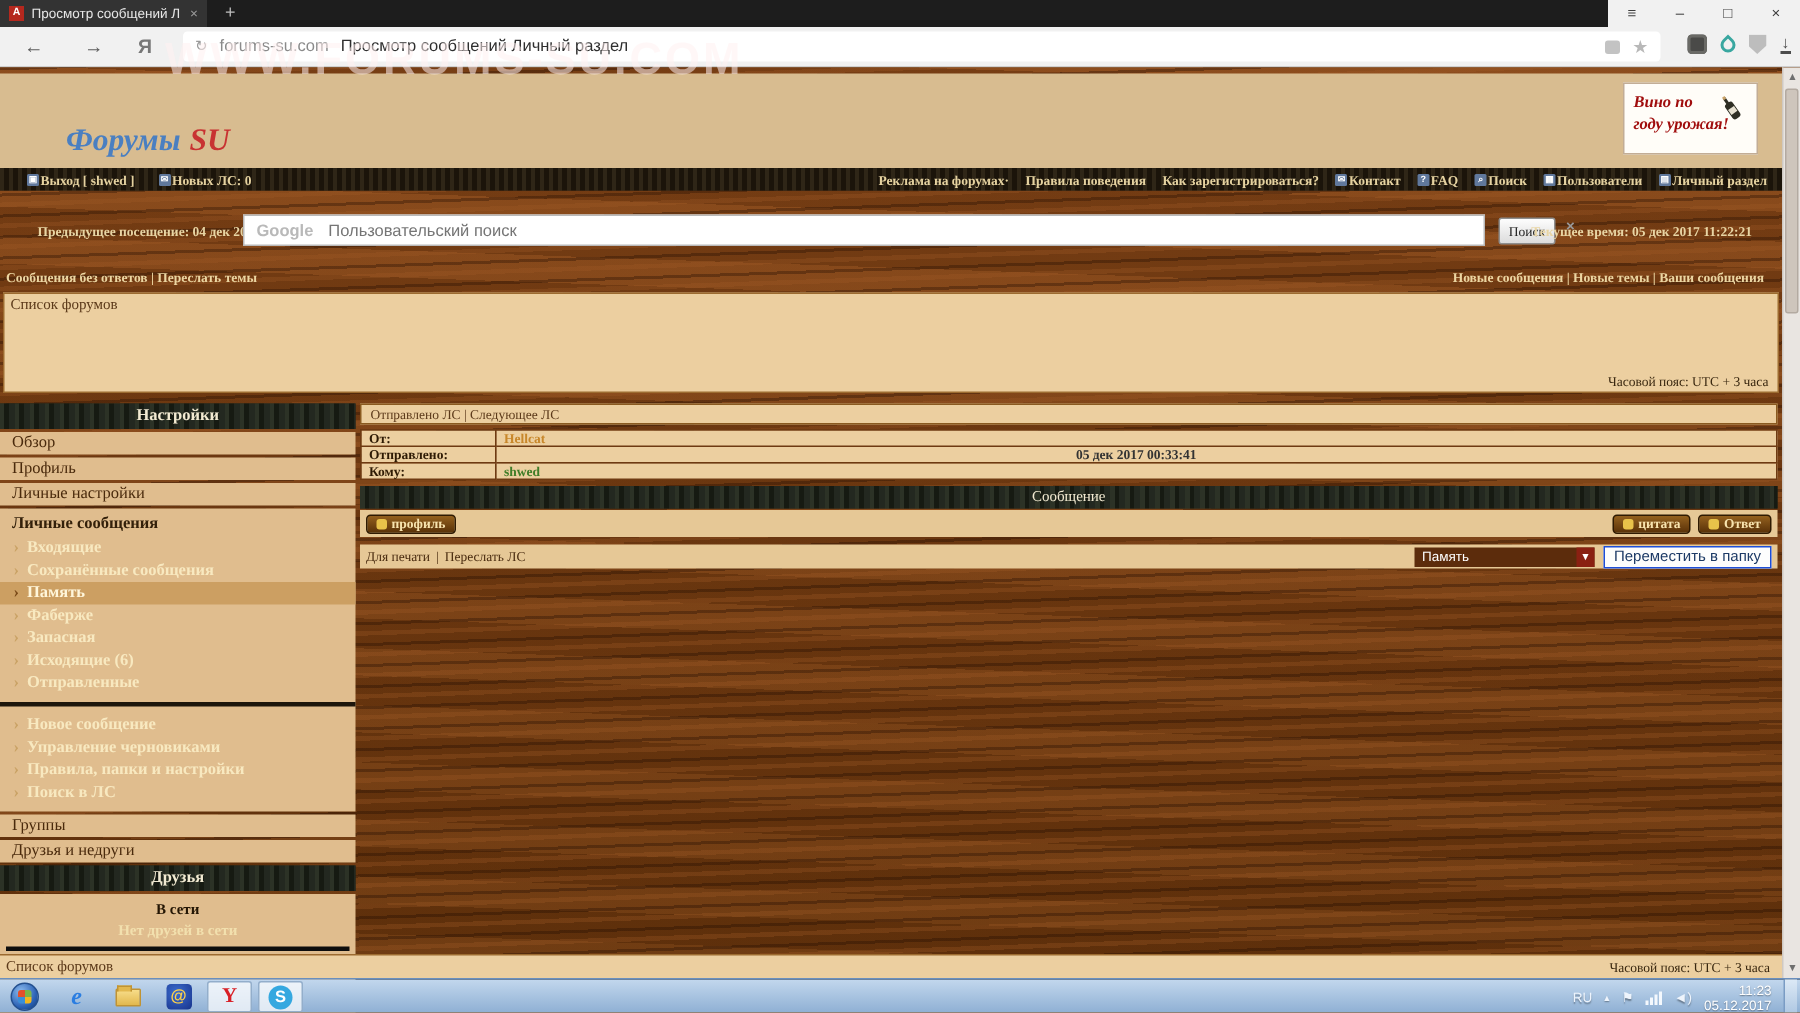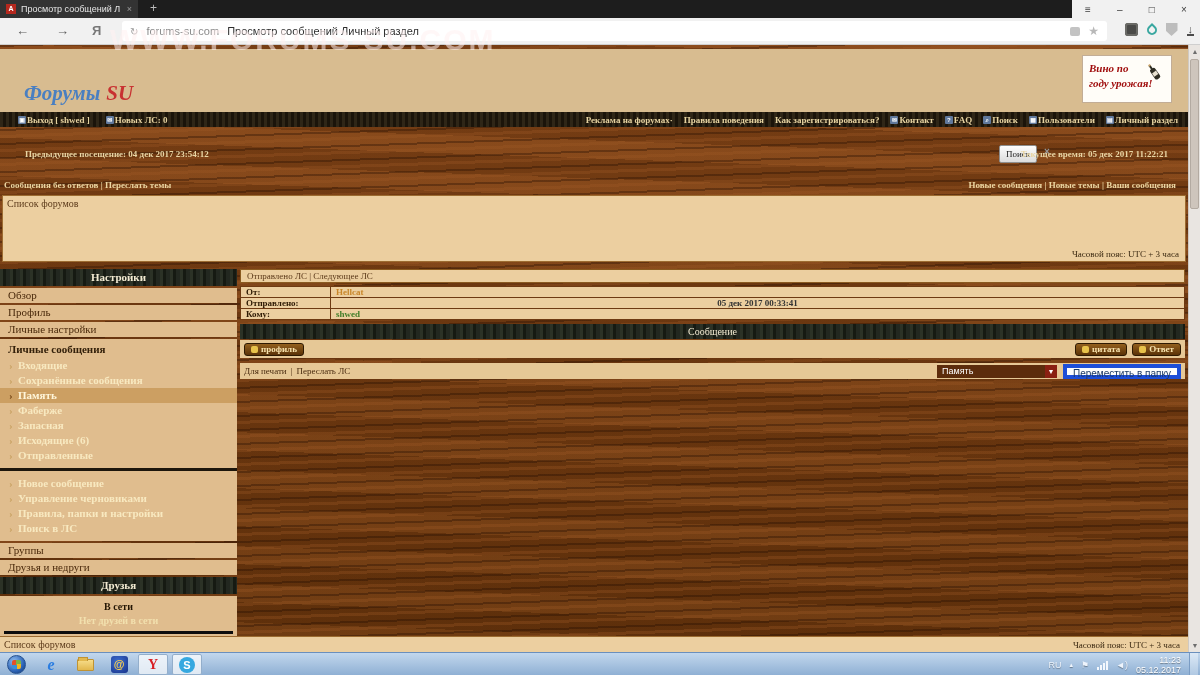--- a/index.html
+++ b/index.html
@@ -35,21 +35,21 @@
   
   .page { position:absolute; top:45px; left:0; width:1200px; height:607px;
     background-color:#74400f;
     background-image:
       repeating-linear-gradient(178deg, rgba(30,10,0,.33) 0 2px, rgba(0,0,0,0) 2px 6px, rgba(160,90,38,.30) 6px 9px, rgba(0,0,0,0) 9px 14px),
       repeating-linear-gradient(2deg, rgba(80,35,5,.28) 0 20px, rgba(175,100,45,.16) 20px 38px),
       linear-gradient(180deg,#86481a,#63340d);
   }
 
   .masthead { position:absolute; top:4px; left:0; width:1188px; height:63px; background:#d8bc90; }
-  .logo { position:absolute; left:24px; top:32px; font:italic bold 21px "Liberation Serif",serif; }
+  .logo { position:absolute; left:44px; top:32px; font:italic bold 21px "Liberation Serif",serif; }
   .logo-w1 { color:#4a7fc1; } .logo-w2 { color:#c83232; margin-left:6px; }
   .adbanner { position:absolute; right:16px; top:6px; width:90px; height:48px; background:#fffdf8; border:1px solid #c2ad96; font:italic bold 11px "Liberation Serif",serif; color:#a00d0d; padding:5px 4px 0 6px; line-height:15px; }
   .bottle { position:absolute; right:5px; top:7px; }
 
   .userbar { position:absolute; top:67px; left:0; width:1188px; height:15px;
     background:#241c10; background-image:repeating-linear-gradient(90deg,#2f2617 0 3px,#1b140a 3px 6px);
     display:flex; align-items:center; font:bold 9px "Liberation Serif",serif; color:#e5d2a0; }
   .ub-left { display:flex; gap:16px; padding-left:18px; align-items:center; }
   .ub-right { margin-left:auto; display:flex; gap:11px; padding-right:10px; align-items:center; }
   .ub-item { display:flex; gap:1px; align-items:center; }
@@ -99,21 +99,21 @@
     color:#f2ead2; font:10px "Liberation Serif",serif; text-align:center; line-height:15px; margin-bottom:1px; }
   .pm-body { height:48px; background:#eccfa0; position:relative; font:11px "Liberation Sans",sans-serif; color:#1c1c1c; padding:5px 6px; }
   .body-close { position:absolute; right:4px; bottom:4px; width:12px; height:12px; background:#d9b884; border:1px solid #7a5a2a; color:#222; font:bold 8px "Liberation Sans",sans-serif; text-align:center; line-height:11px; }
   .btn-row { height:18px; background:#e6c896; display:flex; align-items:center; padding:0 4px; margin-bottom:5px; }
   .fbtn { display:inline-flex; align-items:center; gap:3px; background:linear-gradient(#93601e,#5a3208); border:1px solid #2e1a02; border-radius:3px; color:#f7e3ae; font:bold 9px "Liberation Serif",serif; padding:0 6px; height:13px; }
   .fbtn .dot { width:7px; height:7px; background:#e8c24a; border-radius:2px; }
   .btn-right { margin-left:auto; display:flex; gap:5px; }
   .action-bar { height:16px; background:#e6c896; display:flex; align-items:center; padding:0 4px; font:9px "Liberation Serif",serif; color:#4a2c10; }
   .folder-select { margin-left:auto; width:120px; height:13px; background:#5c2c0c; color:#fff; font:9px "Liberation Sans",sans-serif; display:flex; align-items:center; padding-left:5px; }
   .sel-arrow { margin-left:auto; width:12px; height:13px; background:#8a2012; color:#fff; font-size:7px; text-align:center; line-height:13px; }
-  .move-btn { margin-left:6px; background:#fdfdfd; border:4px solid #1d4ed8; color:#1d3a66; font:10px "Liberation Sans",sans-serif; height:15px; padding:0 6px; }
+  .move-btn { margin-left:6px; background:#fdfdfd; border:1px solid #1d4ed8; color:#1d3a66; font:10px "Liberation Sans",sans-serif; height:15px; padding:0 6px; }
 
   .page-footer { position:absolute; top:591px; left:0; width:1188px; height:16px; background:#eccfa0; border-top:1px solid #9c6b30; display:flex; align-items:center; }
   .pf-left { padding-left:4px; font:10px "Liberation Serif",serif; color:#5c3a1a; }
   .pf-right { margin-left:auto; padding-right:8px; font:9px "Liberation Serif",serif; color:#3a2810; }
 
   
   .vscroll { position:absolute; top:45px; right:0; width:12px; height:607px; background:#e9e5e1; border-left:1px solid #cfc9c3; }
   .sb-arrow { position:absolute; left:0; width:12px; height:13px; color:#6e6e6e; font-size:7px; text-align:center; line-height:13px; }
   .sb-thumb { position:absolute; left:1px; top:14px; width:9px; height:150px; background:#cec5bc; border:1px solid #b3aaa1; border-radius:2px; }
 
@@ -237,20 +237,24 @@
             <span>Пользователи</span>
           </span>
         <span class="ub-item">
             <span class="mini-icon">▤</span>
             <span>Личный раздел</span>
           </span>
       </div>
     </div>
 
     <div class="prev-visit">Предыдущее посещение: 04 дек 2017 23:54:12</div>
+    <div class="gsearch">
+      <span class="glogo">Google</span>
+      <input type="text" placeholder="Пользовательский поиск" style="">
+    </div>
     <button class="search-btn">Поиск</button>
     <span class="search-close">×</span>
     <div class="cur-time">Текущее время: 05 дек 2017 11:22:21</div>
 
     <div class="quicklinks">
       <span class="ql-left">
         <span class="lnk">Сообщения без ответов</span>
         <span>|</span>
         <span class="lnk">Переслать темы</span>
       </span>

